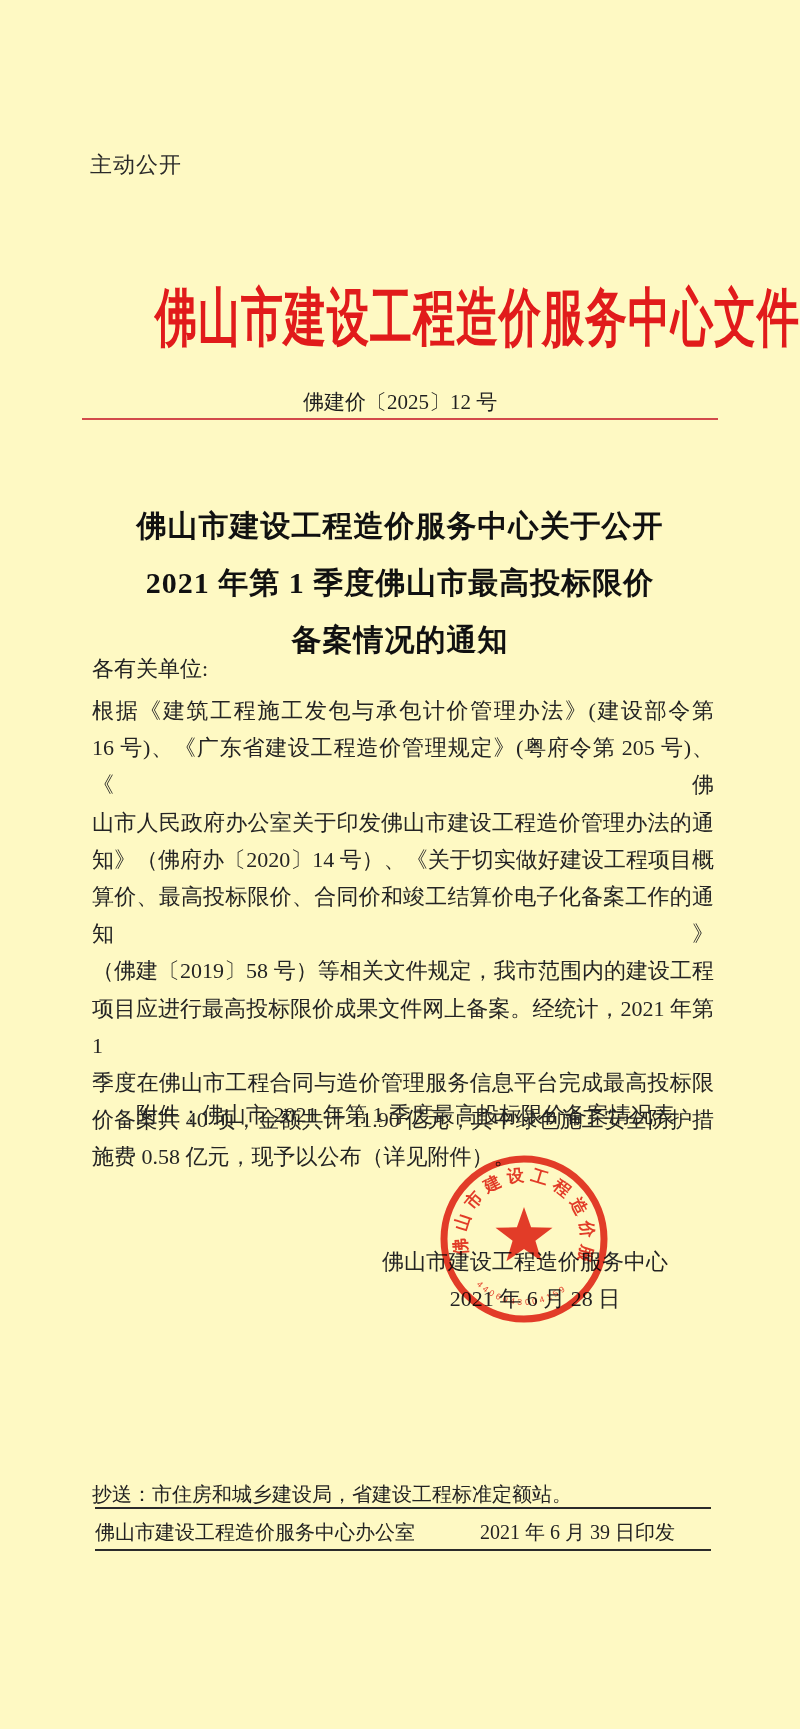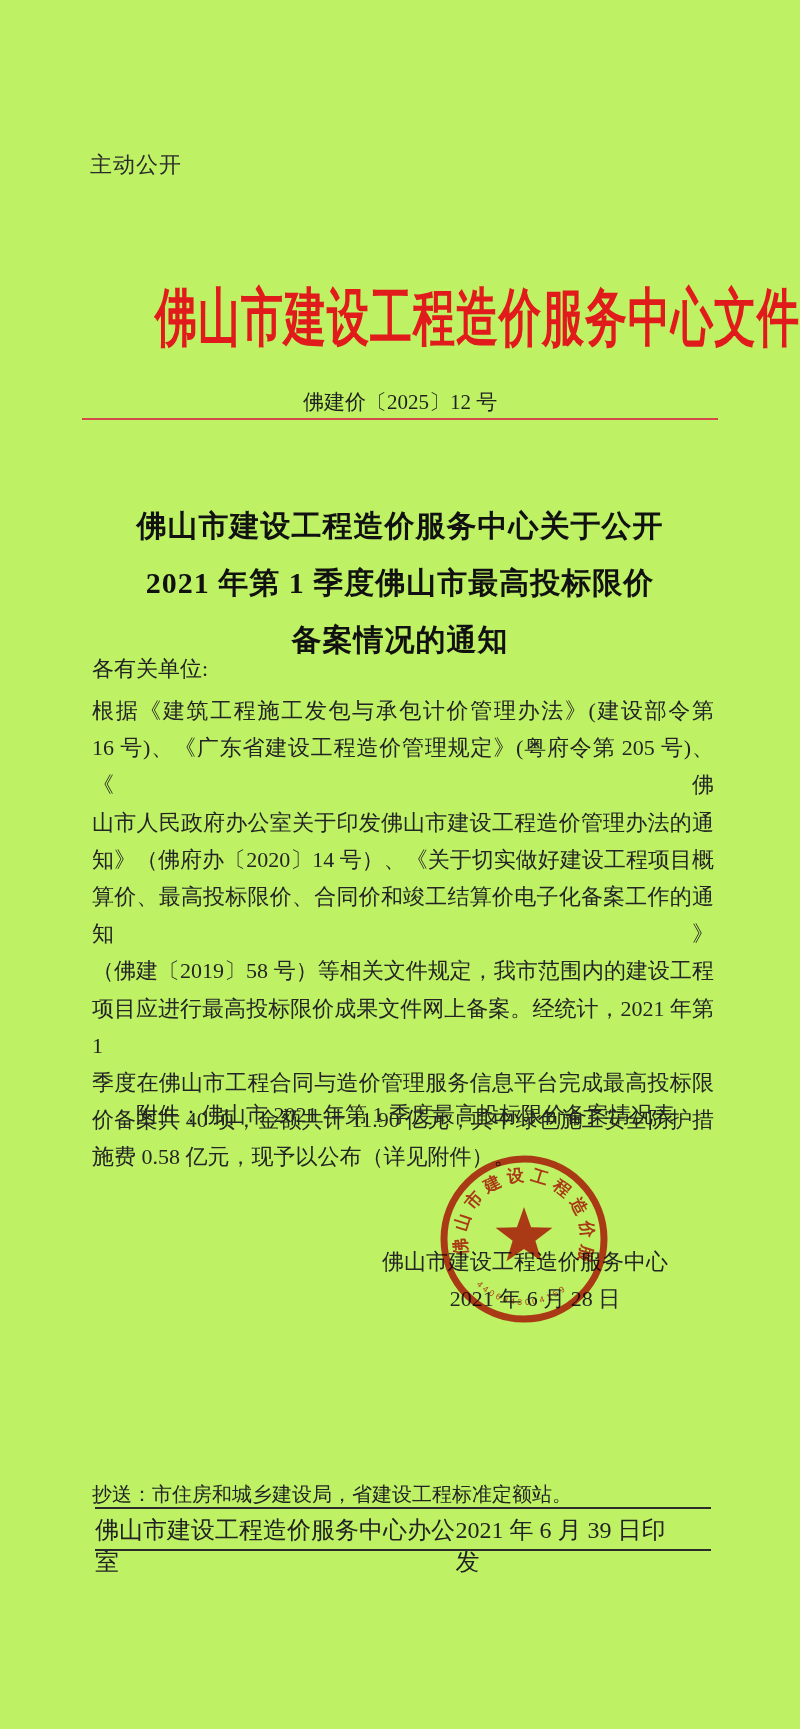--- a/index.html
+++ b/index.html
@@ -1,18 +1,18 @@
 <!DOCTYPE html>
 <html><head>
 <meta charset="utf-8">
 <style>
   html,body { margin:0; padding:0; background:#e8e8e8; }
   .page {
     position:relative; width:800px; height:1729px; margin:0 auto;
-    background:#bef264; overflow:hidden;
+    background:#fef9c3; overflow:hidden;
     font-family:"Liberation Serif","DejaVu Serif",serif;
     color:#222222;
   }
   .marker {
     position:absolute; left:90px; top:150px;
     font-family:"Liberation Sans","DejaVu Sans",sans-serif;
     font-size:22px; color:#2a2a2a; letter-spacing:1px;
   }
   .banner {
     position:absolute; left:0; top:276px; width:100%; text-align:right;
@@ -59,22 +59,22 @@
     position:absolute; left:436px; top:1149px; width:176px; height:180px;
     mix-blend-mode:multiply; opacity:0.9;
   }
   .cc-line {
     position:absolute; left:92px; top:1481px; font-size:20px; color:#222222;
   }
   .footer-rule-1 { position:absolute; left:95px; top:1507px; width:616px; height:2px; background:#2b2b2b; }
   .footer-rule-2 { position:absolute; left:95px; top:1549px; width:616px; height:2px; background:#2b2b2b; }
   .footer-row {
     position:absolute; left:95px; top:1514px; width:616px; height:32px;
-    display:flex; justify-content:space-between; align-items:flex-start;
-    font-size:24px; color:#222222;
+    display:flex; justify-content:space-between; align-items:flex-end;
+    font-size:20px; color:#222222;
   }
   .footer-row .print-date { padding-right:36px; }
 </style>
 </head>
 <body>
 
 <div class="page">
 
   <div class="marker">主动公开</div>
 

